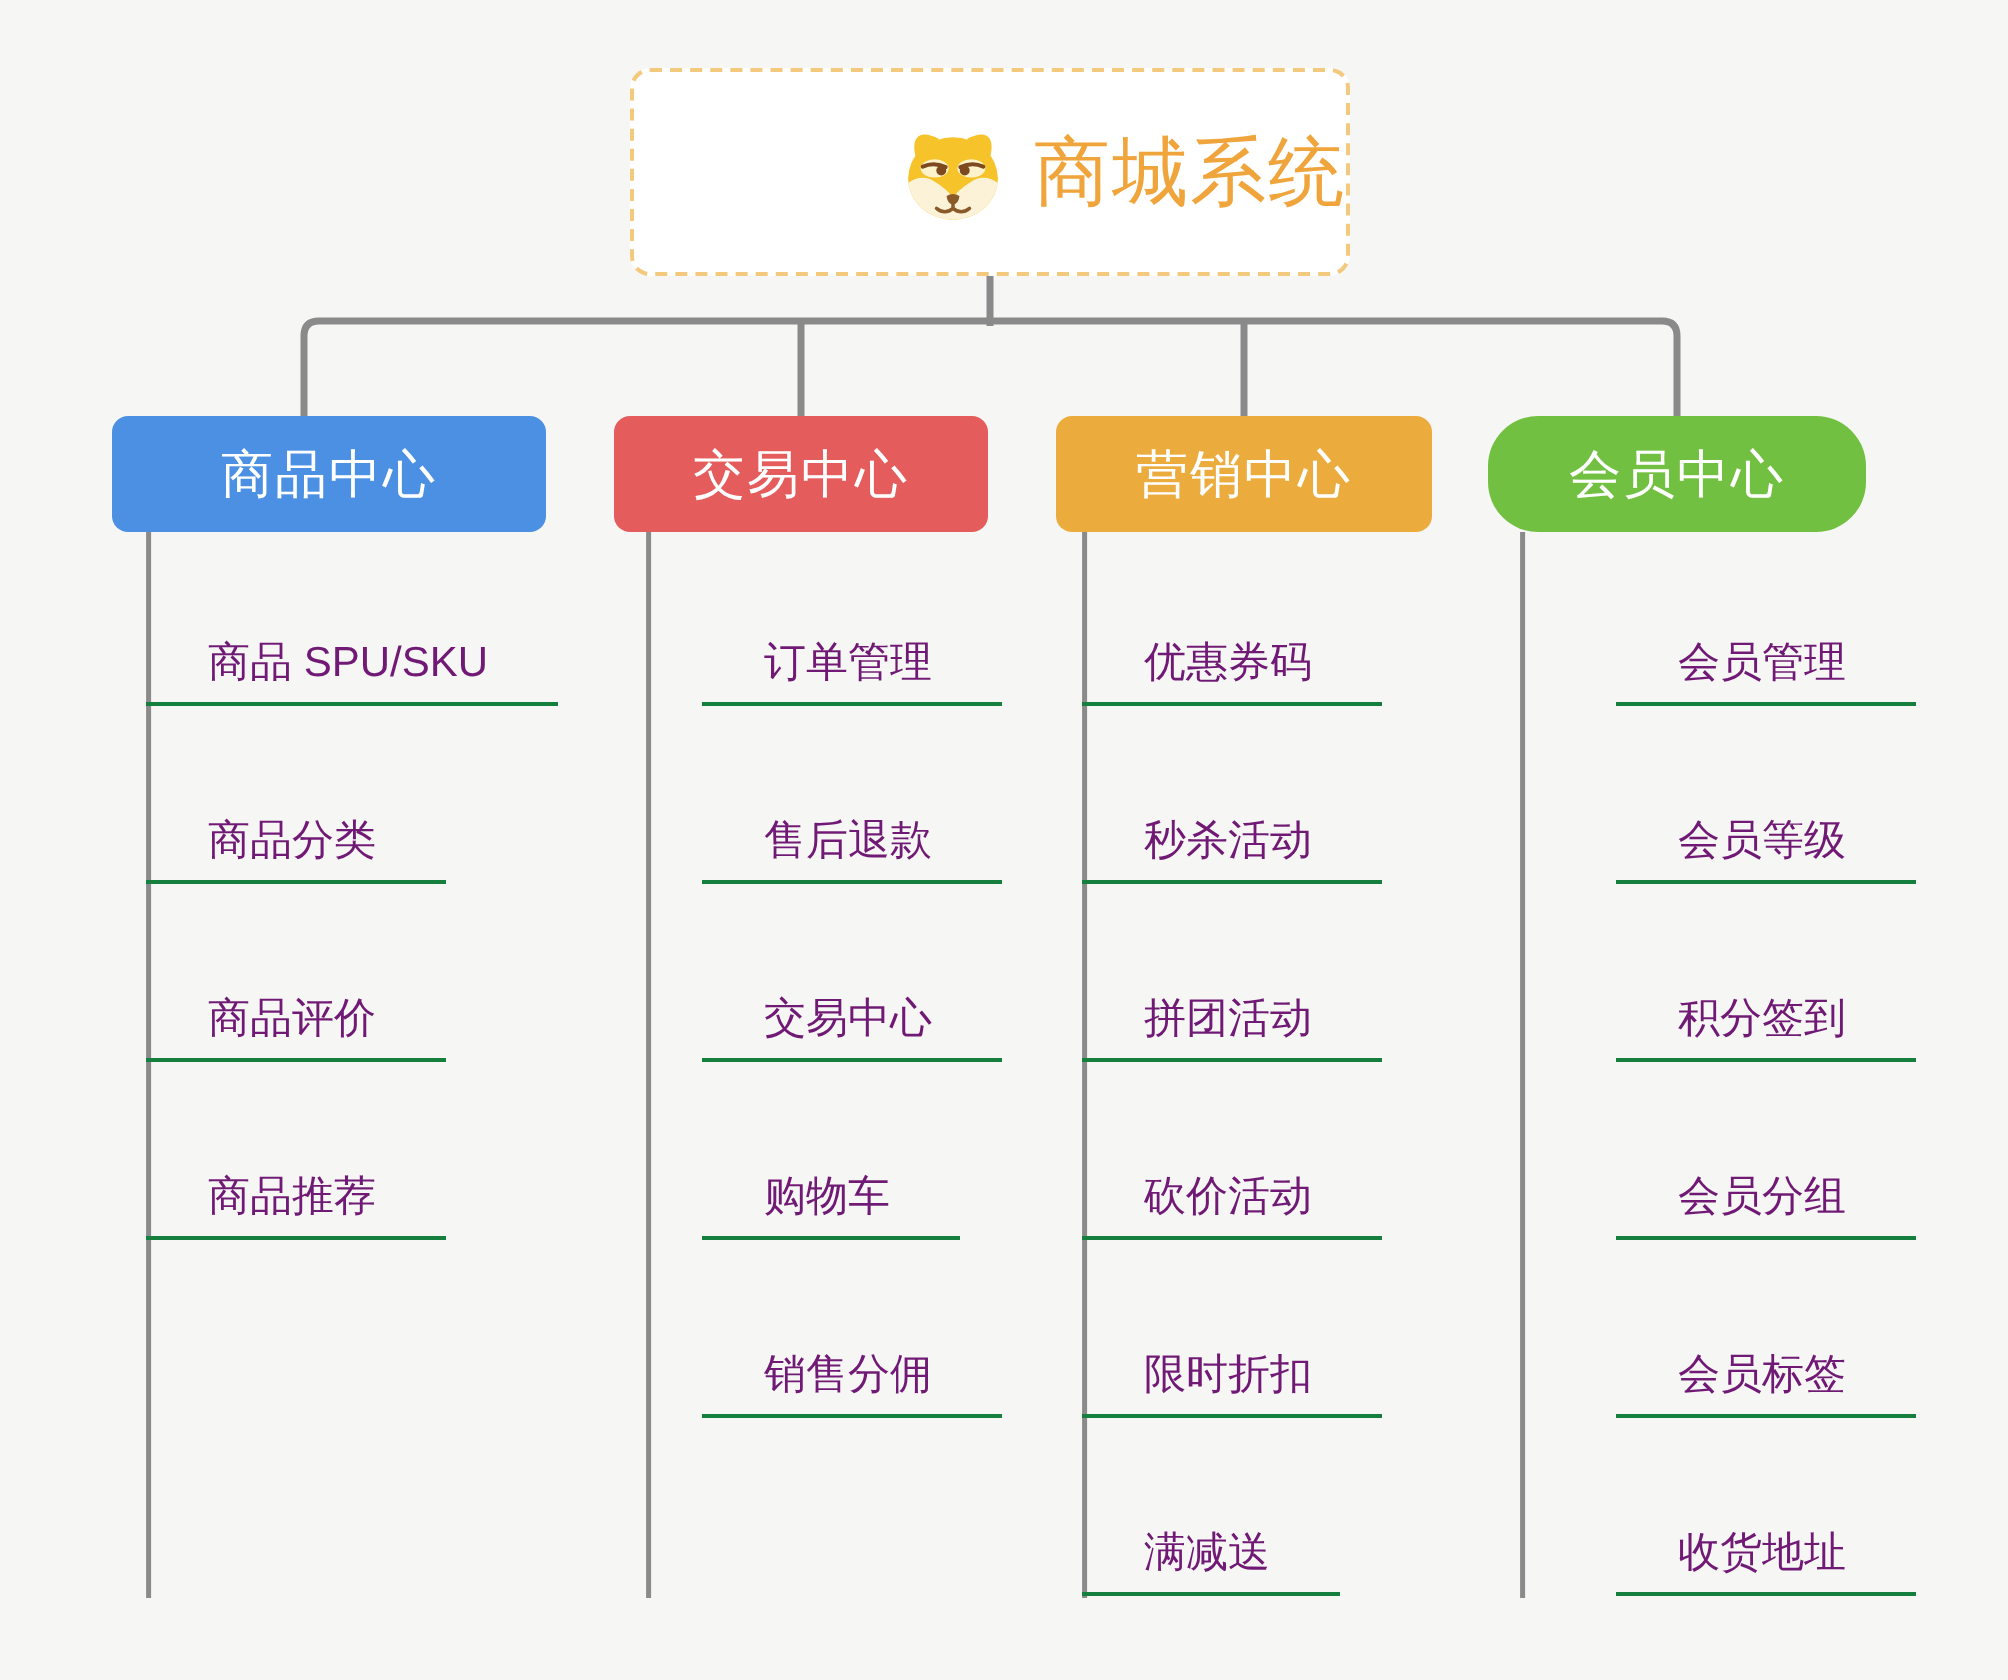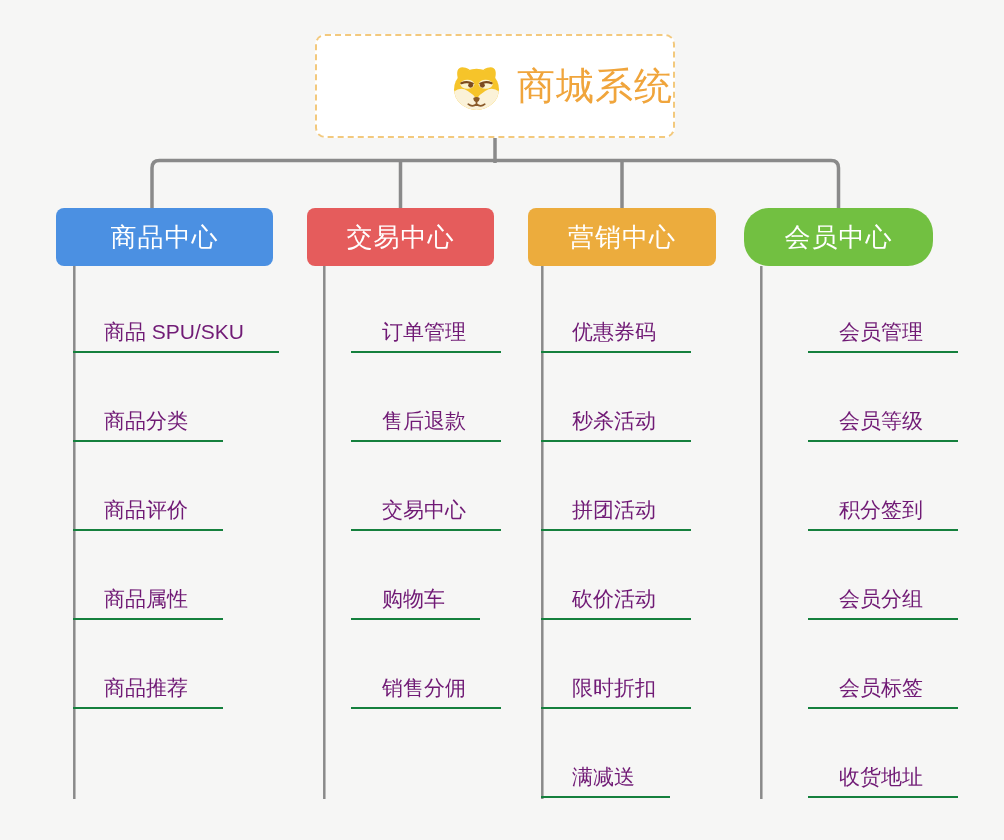--- a/index.html
+++ b/index.html
@@ -120,23 +120,20 @@
     <div class="leaf-row">
         <span class="leaf">商品 SPU/SKU</span>
       </div>
     <div class="leaf-row">
         <span class="leaf">商品分类</span>
       </div>
     <div class="leaf-row">
         <span class="leaf">商品评价</span>
       </div>
     <div class="leaf-row">
-        <span class="leaf">商品属性</span>
-      </div>
-    <div class="leaf-row">
         <span class="leaf">商品推荐</span>
       </div>
   </div>
 
   <div class="leaf-col lc1">
     <div class="leaf-row">
         <span class="leaf">订单管理</span>
       </div>
     <div class="leaf-row">
         <span class="leaf">售后退款</span>

